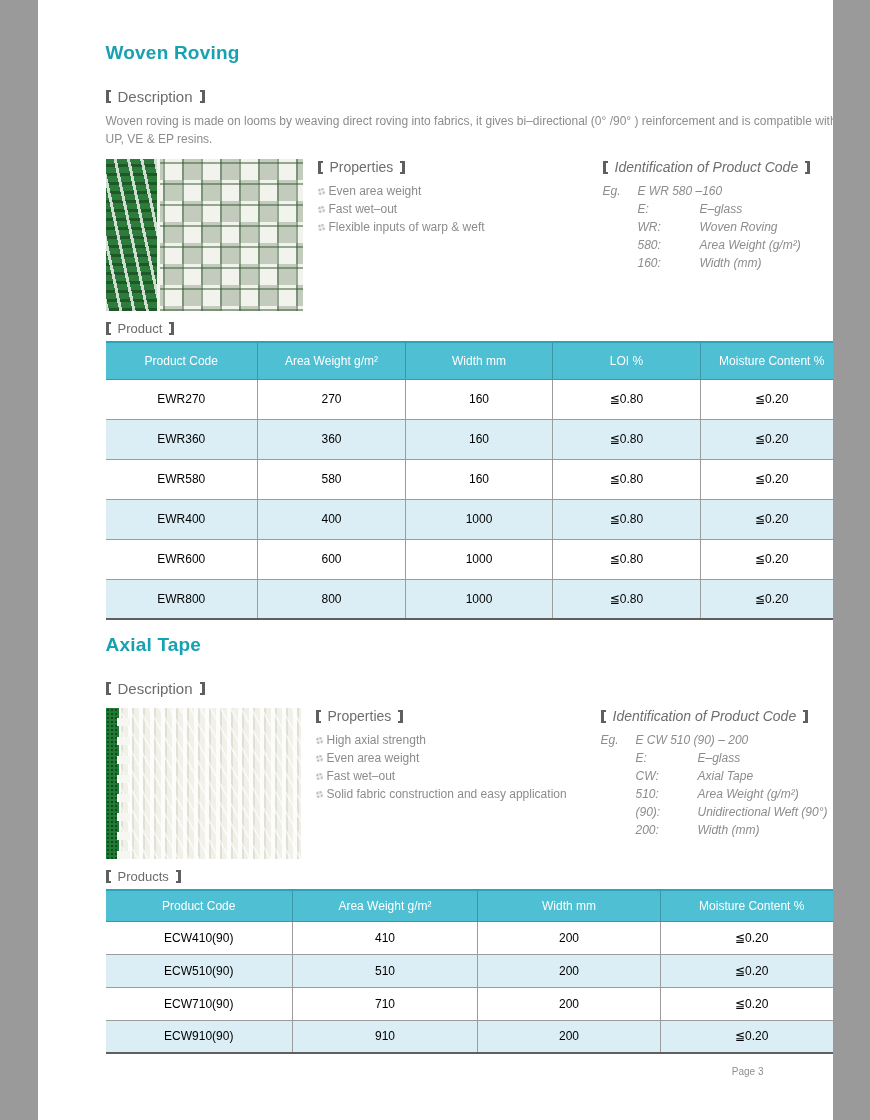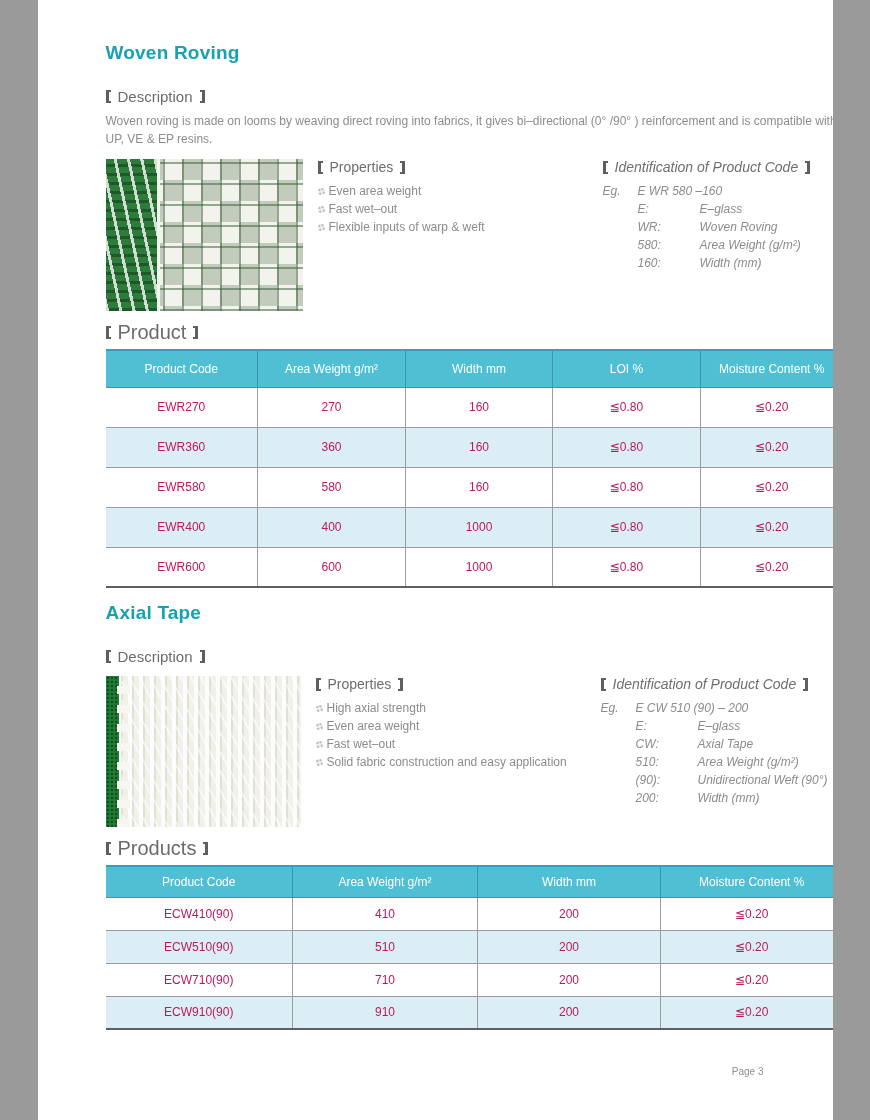--- a/index.html
+++ b/index.html
@@ -57,31 +57,31 @@
   .props { margin-left:15px; width:280px; }
   .props ul { list-style:none; }
   .props li { display:flex; align-items:center; font-size:12px; color:#8c8c8c; line-height:18px; }
   .bullet { width:7px; height:7px; border:2px dotted #bdbdbd; border-radius:50%; display:inline-block; margin-right:4px; flex:none; background:#f2f2f2; }
 
   .ident { flex:1; margin-left:5px;font-style:italic; }
   .ident-grid { display:grid; grid-template-columns:35px 62px 1fr; font-size:12px; color:#8c8c8c; line-height:18px; row-gap:0; }
   .ident-grid .example { grid-column:2 / 4; }
   .ident-grid .spacer { grid-column:1; }
 
-  .tbl-heading { display:flex; align-items:center; font-size:20px; color:#6b6b6b; }
+  .tbl-heading { display:flex; align-items:center; font-size:13px; color:#6b6b6b; }
 
   table { border-collapse:collapse; table-layout:fixed; width:737px; margin-top:5px; }
   thead th {
     background:#4fc0d4; color:#ffffff; font-weight:normal; font-size:12px;
     border-top:2px solid #2ba4ba; border-bottom:1px solid #7e7e7e;
     border-left:1px solid rgba(0,0,0,.22);
   }
   thead th:first-child { border-left:none; }
   tbody td {
-    text-align:center; font-size:12px; color:#be185d;
+    text-align:center; font-size:12px; color:#000000;
     border-bottom:1px solid #9c9c9c; border-left:1px solid #9c9c9c;
   }
   tbody td:first-child { border-left:none; }
   tbody tr:last-child td { border-bottom:2px solid #5f5f5f; }
   tbody tr.alt td { background:#dceef5; }
   .t1 thead th { height:37px; }
   .t1 tbody td { height:40px; }
   .t2 thead th { height:31px; }
   .t2 tbody td { height:33px; }
 
@@ -209,20 +209,27 @@
           <td>≦0.80</td>
           <td>≦0.20</td>
         </tr>
         <tr>
           <td>EWR600</td>
           <td>600</td>
           <td>1000</td>
           <td>≦0.80</td>
           <td>≦0.20</td>
         </tr>
+        <tr class="alt">
+          <td>EWR800</td>
+          <td>800</td>
+          <td>1000</td>
+          <td>≦0.80</td>
+          <td>≦0.20</td>
+        </tr>
       </tbody>
     </table>
 
     <div class="sec-title mt14">Axial Tape</div>
 
     <div class="subhead">
       <span class="bk bk-l"></span>
       <span>Description</span>
       <span class="bk bk-r"></span>
     </div>

